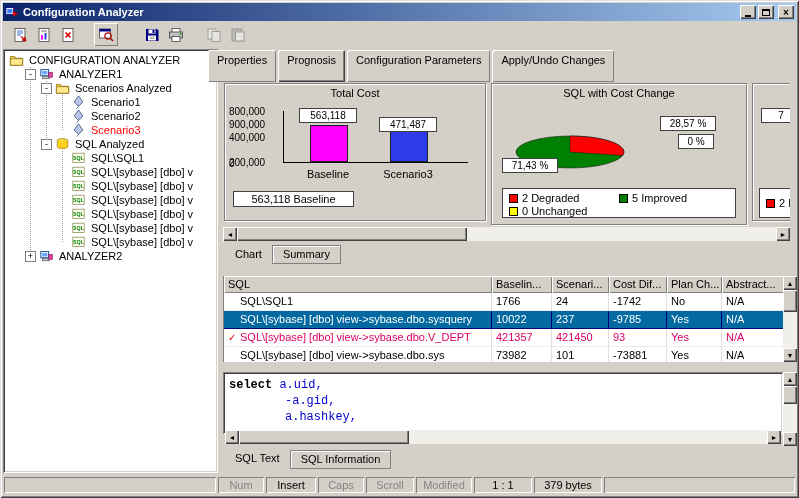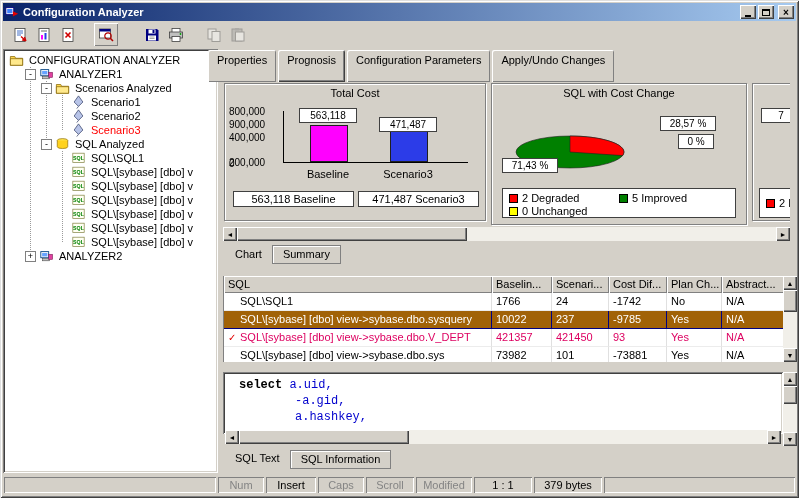--- a/index.html
+++ b/index.html
@@ -83,27 +83,27 @@
     display:flex;align-items:center;justify-content:center;font-size:7px;line-height:7px;color:#000;}
   .sb-thumb{position:absolute;background:#d4d0c8;cursor:grab;
     box-shadow:inset 1px 1px 0 #fff, inset -1px -1px 0 #404040, inset -2px -2px 0 #808080;}
   
   .rtable{position:absolute;left:223px;top:276px;width:560px;height:86px;background:#fff;overflow:hidden;border-left:1px solid #808080;}
   .thead{display:flex;height:17px;}
   .th{background:#d4d0c8;box-shadow:inset 1px 1px 0 #fff, inset -1px -1px 0 #808080;padding:2px 0 0 4px;flex:none;overflow:hidden;white-space:nowrap;cursor:pointer;}
   .trd{display:flex;height:18px;}
   .td{flex:none;padding:2px 0 0 4px;border-right:1px solid #e0e0e0;border-bottom:1px solid #ececec;overflow:hidden;white-space:nowrap;}
   .c0{width:268px;}.c1{width:60px;}.c2{width:57px;}.c3{width:58px;}.c4{width:55px;}.c5{width:62px;}
-  .trd.selected .td{background:#a16207;color:#fff;border-color:#000080;}
+  .trd.selected .td{background:#0369a1;color:#fff;border-color:#000080;}
   .trd.flagged .td{color:#dd0060;}
   .marker{display:inline-block;width:12px;color:#e00000;font-size:10px;}
   
   .sqlarea{position:absolute;left:223px;top:372px;width:560px;height:62px;background:#fff;overflow:hidden;
     box-shadow:inset 1px 1px 0 #808080, inset -1px -1px 0 #fff, inset 2px 2px 0 #404040, inset -2px -2px 0 #d4d0c8;
-    padding:5px 16px;cursor:text;}
+    padding:5px 6px;cursor:text;}
   .codeline{font:12px "Liberation Mono","DejaVu Sans Mono",monospace;line-height:16px;white-space:pre;}
   .codeline .kw{font-weight:bold;color:#000;}
   .codeline .code{color:#0000cd;}
   .codeline.indent{padding-left:56px;}
   
   .statusbar{position:absolute;left:3px;right:3px;top:474px;height:21px;display:flex;align-items:center;padding:0 1px;}
   .sp{height:16px;box-shadow:inset 1px 1px 0 #808080, inset -1px -1px 0 #fff;padding-top:2px;text-align:center;margin-right:2px;flex:none;}
   .sp.dis{color:#848484;}
   .sp-main{width:212px;}
   .sp-fill{flex:1;margin-right:0;}
@@ -376,21 +376,20 @@
       <span class="yt" style="top:74px;">0</span>
       <div class="plot">
         <div class="bar" id="bar0" style="height: 37px; background: rgb(255, 0, 255);"></div>
         <div class="bar" id="bar1" style="height: 31px; background: rgb(44, 60, 232);"></div>
       </div>
       <div class="vbox" id="vb1">563,118</div>
       <div class="vbox" id="vb2">471,487</div>
       <span class="xlab" id="xl1">Baseline</span>
       <span class="xlab" id="xl2">Scenario3</span>
       <div class="fbox" id="fb1">563,118 Baseline</div>
-      <div class="fbox" id="fb2">471,487 Scenario3</div>
     </div>
 
     <div class="groupbox" id="g2">
       <div class="gb-title">SQL with Cost Change</div>
       <svg id="pieSvg" viewBox="0 0 150 50">
         <ellipse cx="70" cy="24" rx="54" ry="16" fill="#008000" stroke="#202020" stroke-width="0.6"></ellipse>
         <path d="M70 24 L70 8 A54 16 0 0 1 122.6 27.6 Z" fill="#ff0000" stroke="#202020" stroke-width="0.6"></path>
       </svg>
       <div class="vbox" id="pb1">28,57 %</div>
       <div class="vbox" id="pb2">0 %</div>

